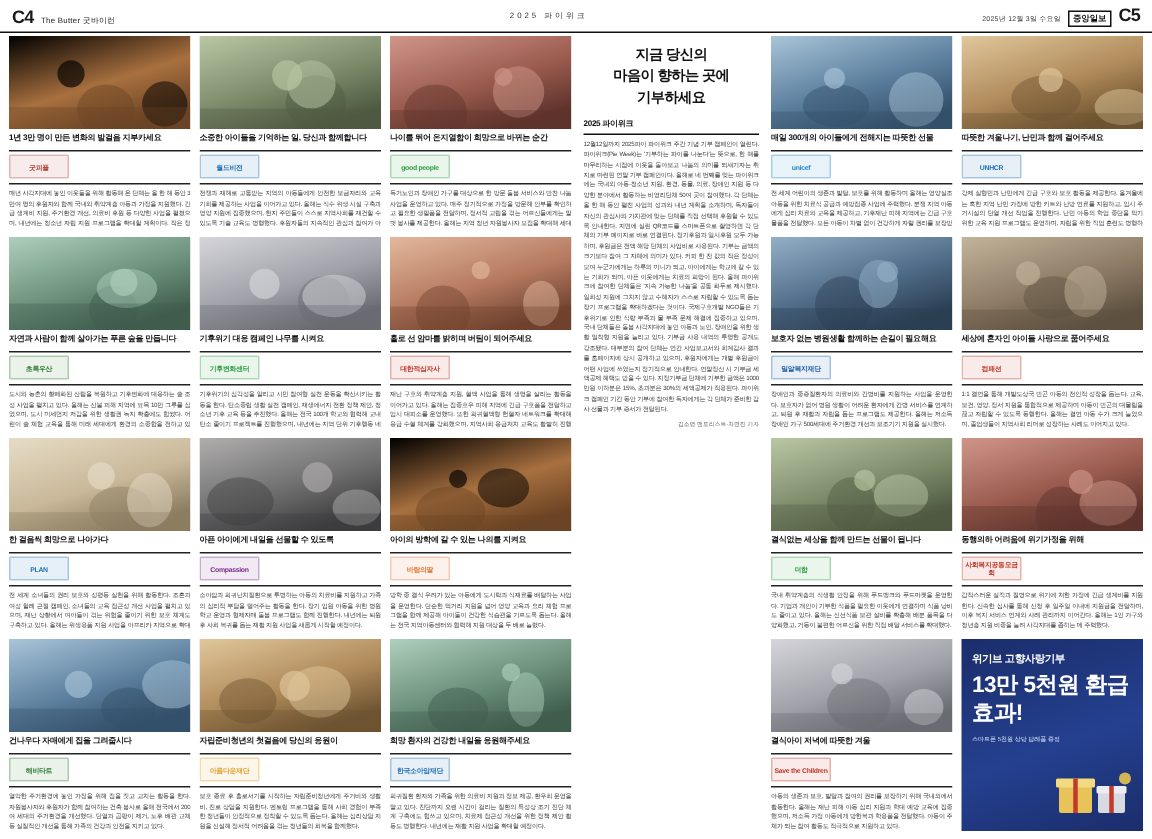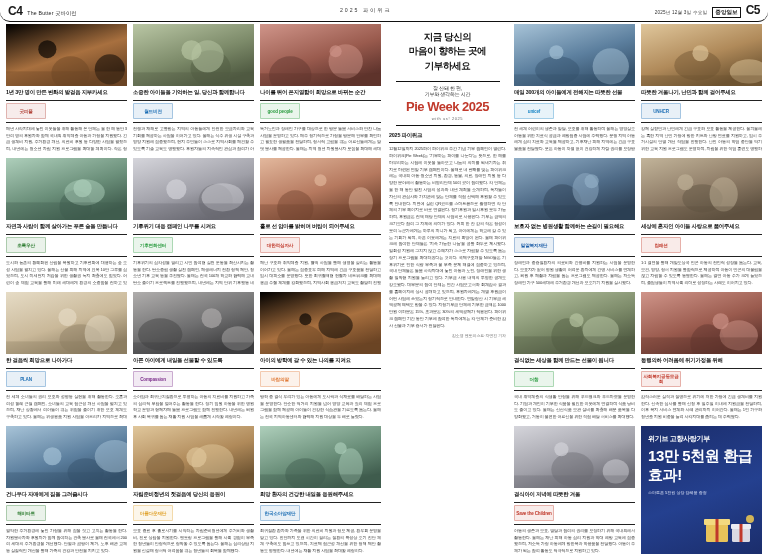--- a/index.html
+++ b/index.html
@@ -10,21 +10,21 @@
     font-family:"Liberation Sans", sans-serif;
     color:#1a1a1a;
     overflow:hidden;
   }
   .page { position:relative; width:768px; height:559px; background:#fff; }
 
   
   .masthead {
     position:absolute; top:0; left:0; width:768px; height:22px;
     border-bottom:1px solid #111;
-    display:flex; align-items:center; padding:0 8px;border-radius:10px;
+    display:flex; align-items:center; padding:0 8px;
   }
   .mast-left { display:flex; align-items:baseline; gap:5px; }
   .folio { font-size:12px; font-weight:bold; letter-spacing:-0.5px; }
   .mast-brand { font-size:5.2px; letter-spacing:0.2px; color:#222; }
   .mast-center { flex:1; text-align:center; font-size:5.2px; letter-spacing:2px; color:#333; }
   .mast-right { display:flex; align-items:baseline; gap:5px; }
   .mast-date { font-size:4.6px; color:#333; letter-spacing:0.2px; }
   .mast-logo { font-size:5.6px; font-weight:bold; color:#111; border:0.5px solid #111; padding:0.5px 2px; }
 
   
@@ -2350,26 +2350,20 @@
             <rect x="0" y="13.333333333333332" width="6.666666666666666" height="6.666666666666666" fill="#111"></rect>
             <rect x="0.9523809523809523" y="14.285714285714285" width="4.761904761904762" height="4.761904761904762" fill="#fff"></rect>
             <rect x="1.9047619047619047" y="15.238095238095237" width="2.8571428571428568" height="2.8571428571428568" fill="#111"></rect>
           </svg>
         </div>
     </div>
       <div class="cell feature">
   <div class="feat-lead" style="white-space:pre-line;">지금 당신의
 마음이 향하는 곳에
 기부하세요</div>
-  <div class="feat-badge">
-    <div class="kor" style="white-space:pre-line;">잘 산돼 한 편,
-기부와 생각하는 시간</div>
-    <div class="big">Pie Week 2025</div>
-    <div class="sub">with us! 2025</div>
-  </div>
   <div class="feat-kicker">2025 파이위크</div>
   <div class="feat-rule"></div>
   <div class="feat-body">12월12일까지 2025파이 파이위크 주간 기념 기부 캠페인이 열린다. 파이위크(Pie Week)는 '기부하는 파이를 나눈다'는 뜻으로, 한 해를 마무리하는 시점에 이웃을 돌아보고 나눔의 의미를 되새기자는 취지로 마련된 연말 기부 캠페인이다. 올해로 네 번째를 맞는 파이위크에는 국내외 아동·청소년 지원, 환경, 동물, 의료, 장애인 지원 등 다양한 분야에서 활동하는 비영리단체 50여 곳이 참여했다. 각 단체는 올 한 해 동안 펼친 사업의 성과와 내년 계획을 소개하며, 독자들이 자신의 관심사와 가치관에 맞는 단체를 직접 선택해 후원할 수 있도록 안내한다. 지면에 실린 QR코드를 스마트폰으로 촬영하면 각 단체의 기부 페이지로 바로 연결된다. 정기후원과 일시후원 모두 가능하며, 후원금은 전액 해당 단체의 사업비로 사용된다. 기부는 금액의 크기보다 참여 그 자체에 의미가 있다. 커피 한 잔 값의 작은 정성이 모여 누군가에게는 하루의 끼니가 되고, 아이에게는 학교에 갈 수 있는 기회가 되며, 아픈 이웃에게는 치료의 희망이 된다. 올해 파이위크에 참여한 단체들은 '지속 가능한 나눔'을 공통 화두로 제시했다. 일회성 지원에 그치지 않고 수혜자가 스스로 자립할 수 있도록 돕는 장기 프로그램을 확대하겠다는 것이다. 국제구호개발 NGO들은 기후위기로 인한 식량 부족과 물 부족 문제 해결에 집중하고 있으며, 국내 단체들은 돌봄 사각지대에 놓인 아동과 노인, 장애인을 위한 생활 밀착형 지원을 늘리고 있다. 기부금 사용 내역의 투명한 공개도 강조됐다. 대부분의 참여 단체는 연간 사업보고서와 회계감사 결과를 홈페이지에 상시 공개하고 있으며, 후원자에게는 개별 후원금이 어떤 사업에 쓰였는지 정기적으로 안내한다. 연말정산 시 기부금 세액공제 혜택도 받을 수 있다. 지정기부금 단체에 기부한 금액은 1000만원 이하분은 15%, 초과분은 30%의 세액공제가 적용된다. 파이위크 캠페인 기간 동안 기부에 참여한 독자에게는 각 단체가 준비한 감사 선물과 기부 증서가 전달된다.</div>
   <div class="feat-credit">김소영 멘토리스트·차면진 기자</div>
 </div>
       <div class="promo">
   <div class="p1">위기브 고향사랑기부</div>
   <div class="p2">13만 5천원 환급 효과!</div>
   <div class="p3">스마트폰 5천원 상당 답례품 증정</div>
   <svg class="promo-art" viewBox="0 0 58 40">

